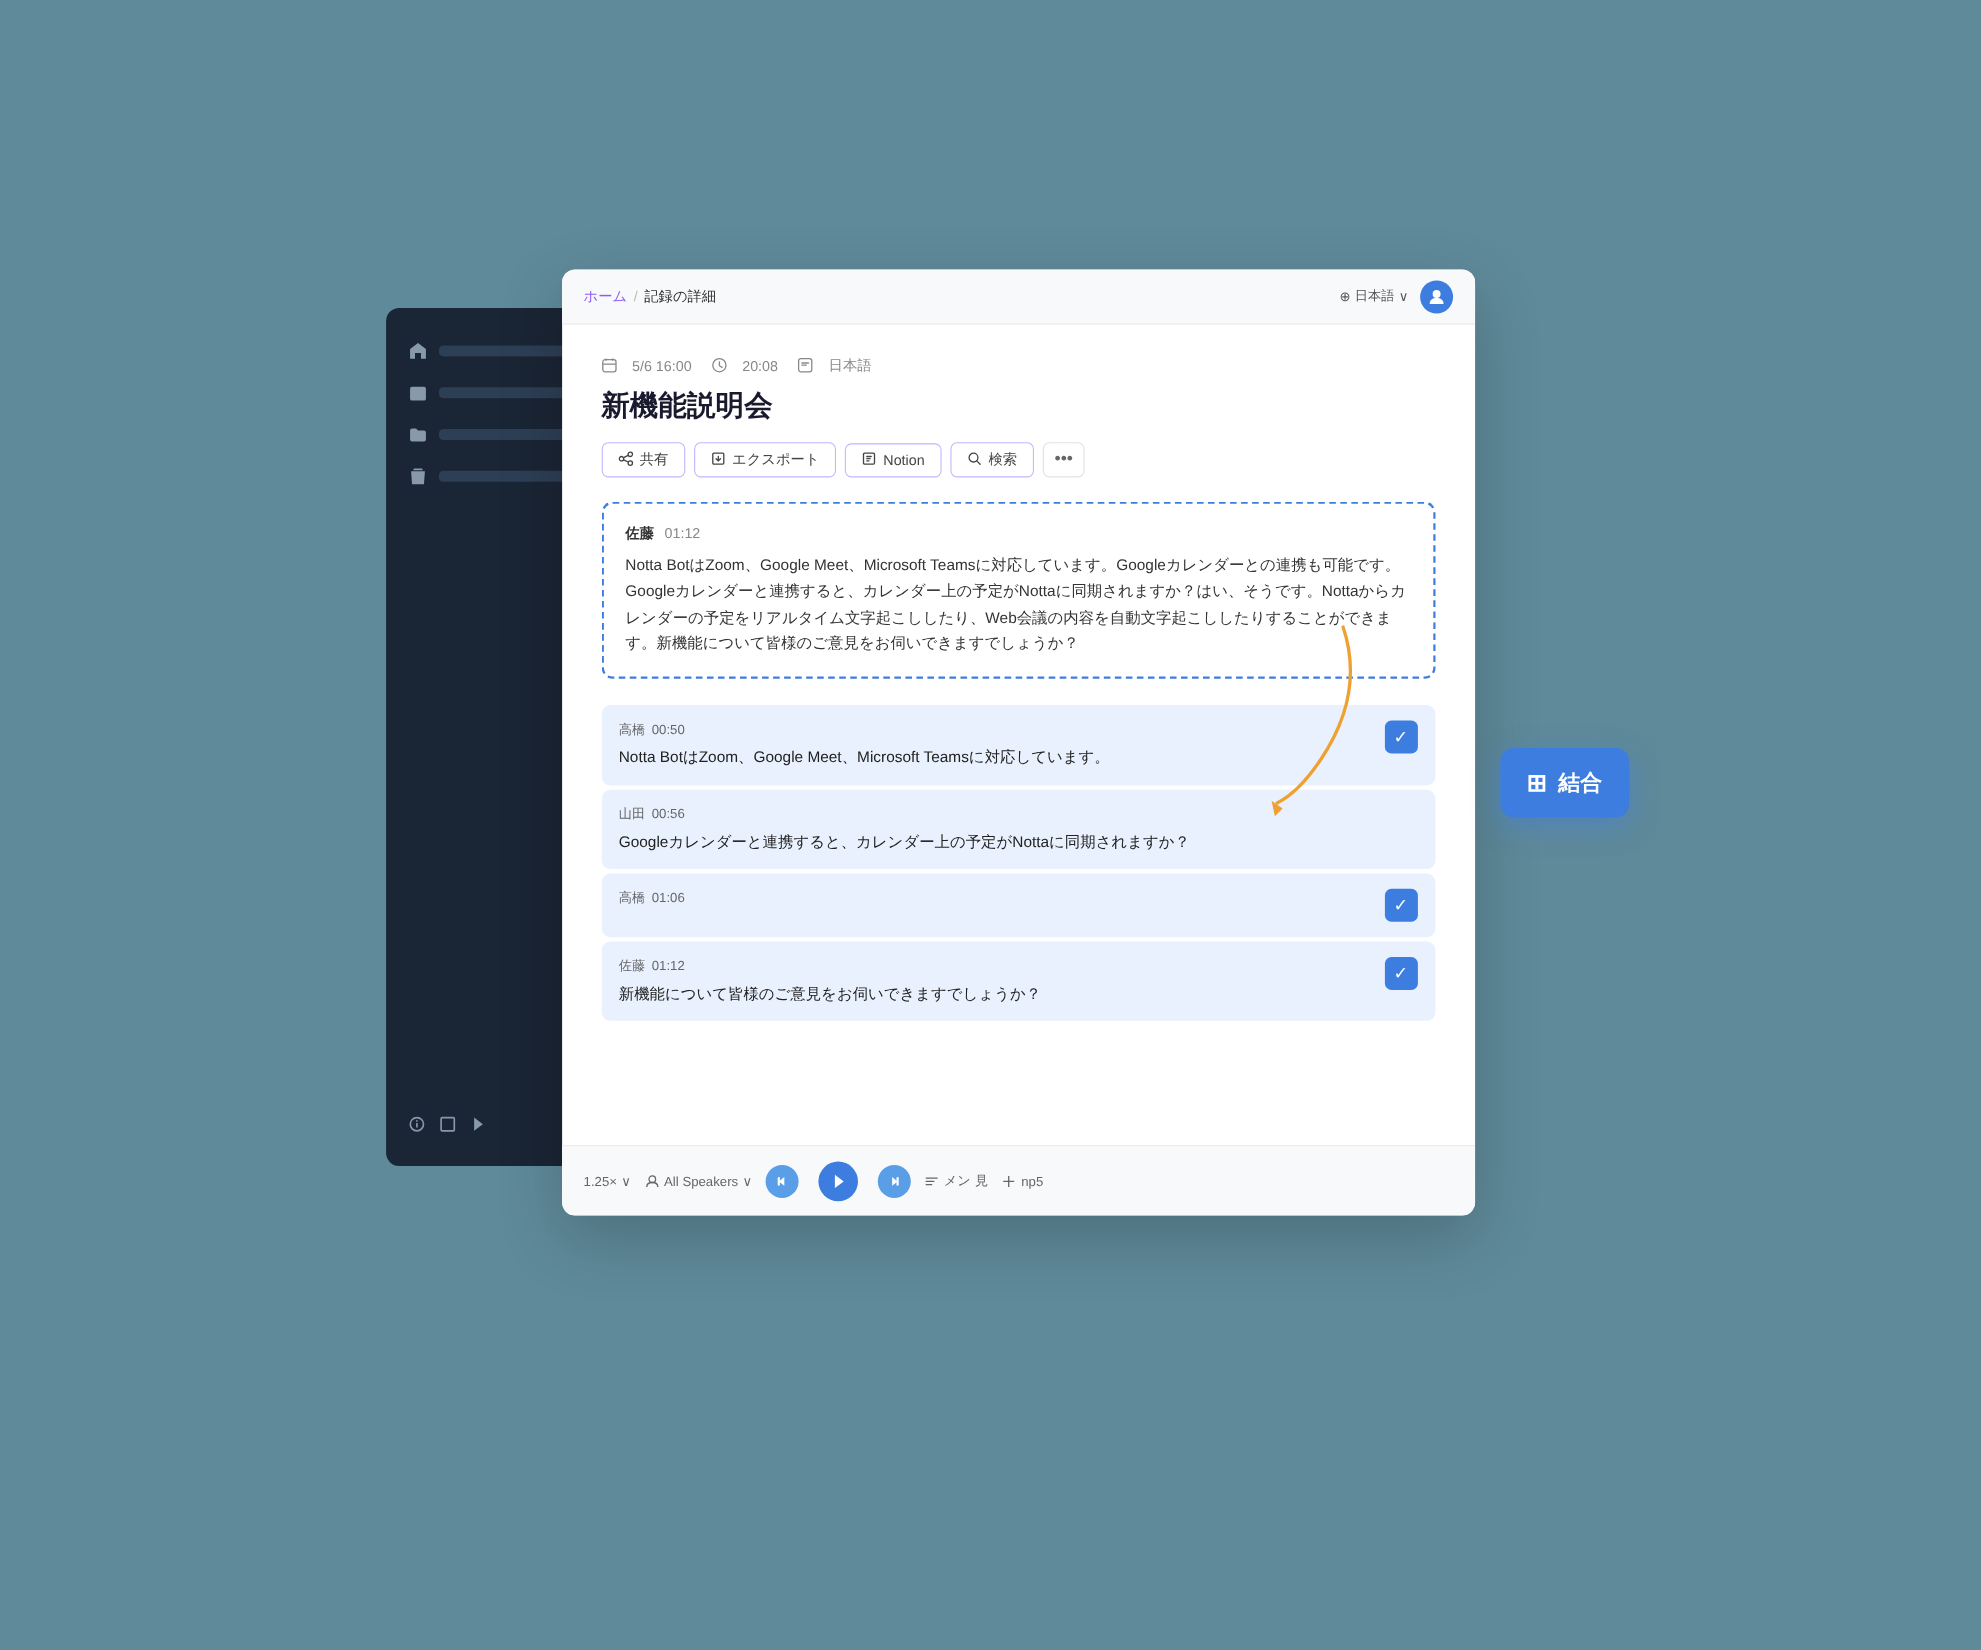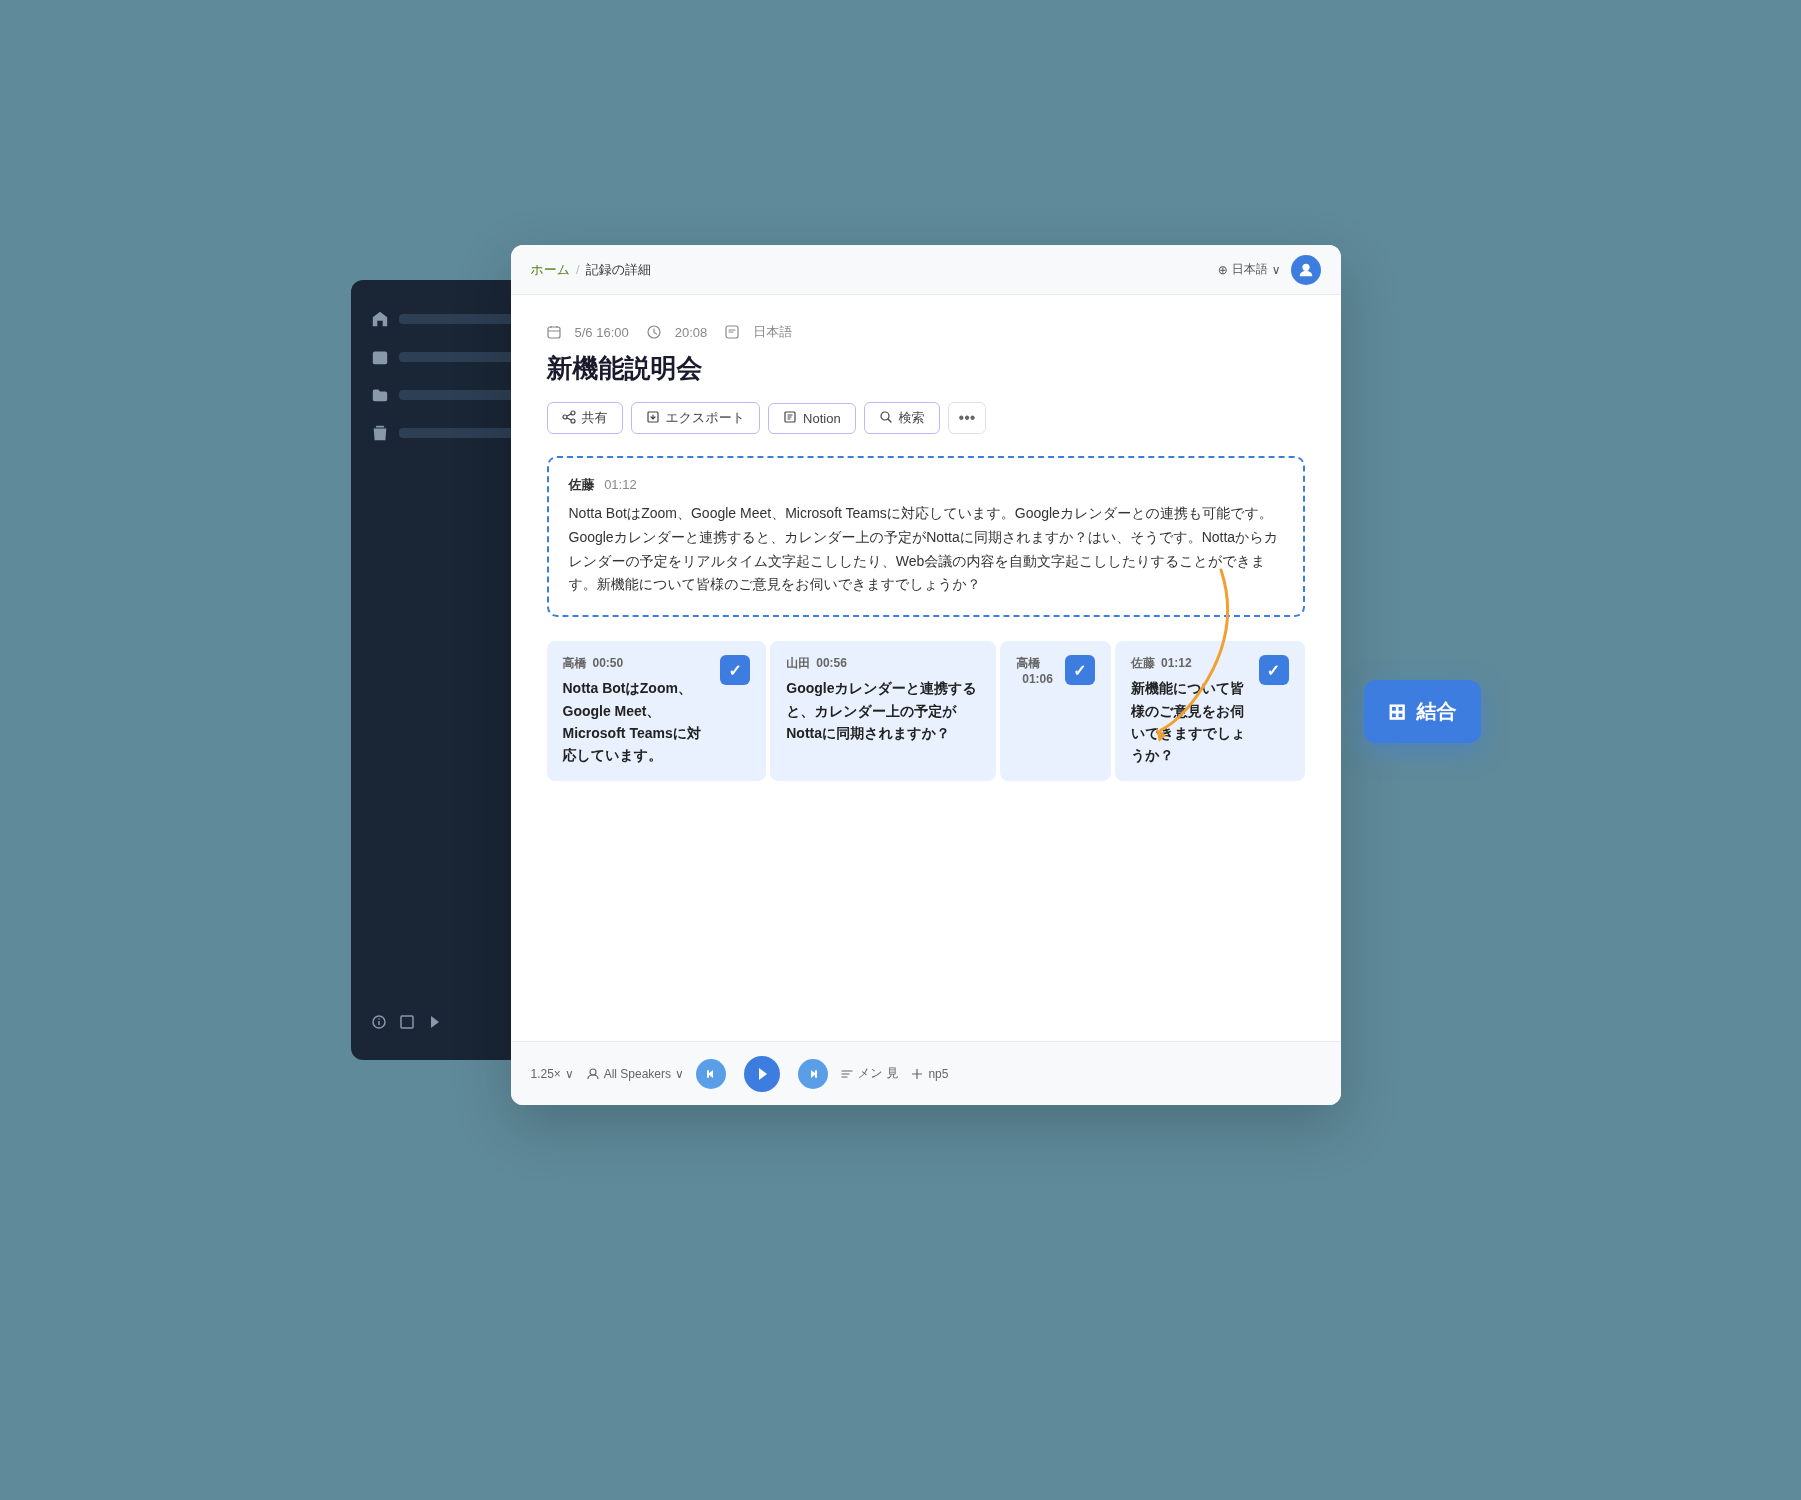--- a/index.html
+++ b/index.html
@@ -204,23 +204,22 @@
     }
     .transcript-text {
       font-size: 14px;
       color: #333;
       line-height: 1.7;
     }
 
     
     .segments {
       display: flex;
-      flex-direction: row;
+      flex-direction: column;
       gap: 4px;
-      font-weight: bold;
     }
     .segment-item {
       background: #e8f1fd;
       border-radius: 8px;
       padding: 14px 16px;
       display: flex;
       align-items: flex-start;
       gap: 12px;
     }
     .segment-content {
@@ -370,21 +369,21 @@
       <svg class="sidebar-bottom-icon" viewBox="0 0 16 16" fill="#8899aa">
           <polygon points="4,2 12,8 4,14" fill="#8899aa"></polygon>
         </svg>
     </div>
   </div>
 
   <div class="main-card">
 
     <div class="nav-bar">
       <div class="breadcrumb">
-        <span style="color:#4d7c0f;font-size:13px;">ホーム</span>
+        <span style="color:#8b5cf6;font-size:13px;">ホーム</span>
         <span class="breadcrumb-sep">/</span>
         <span class="breadcrumb-current">記録の詳細</span>
       </div>
       <div class="nav-right">
         <div class="nav-lang">
           <span>⊕</span>
           <span>日本語</span>
           <span>∨</span>
         </div>
         <div class="nav-avatar">

